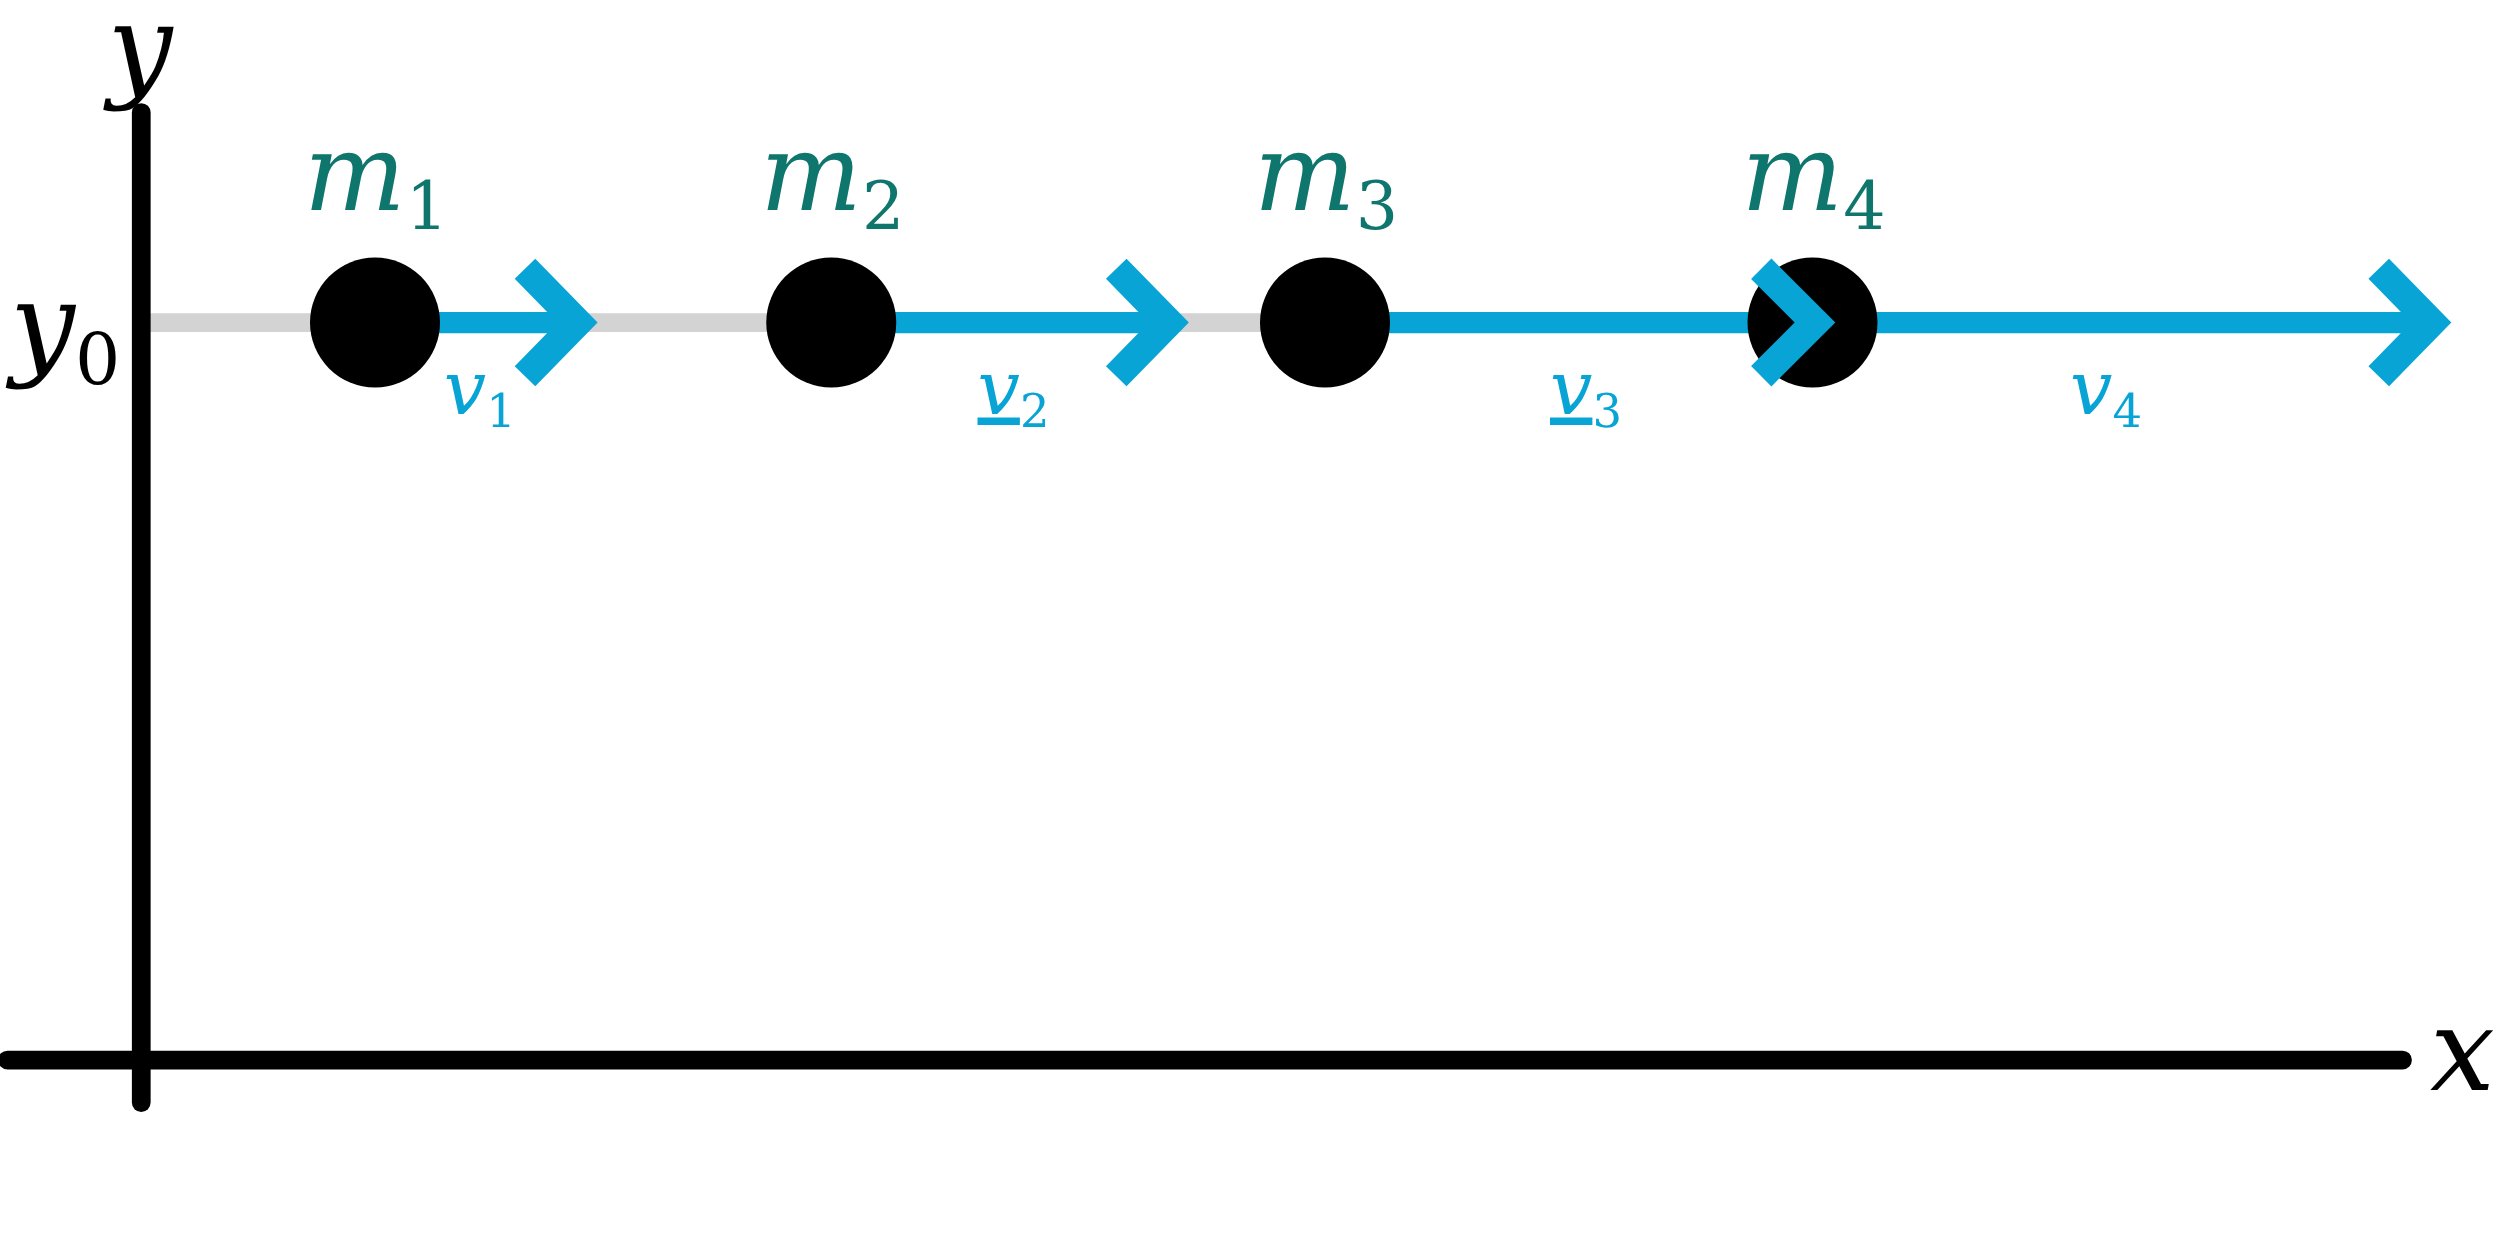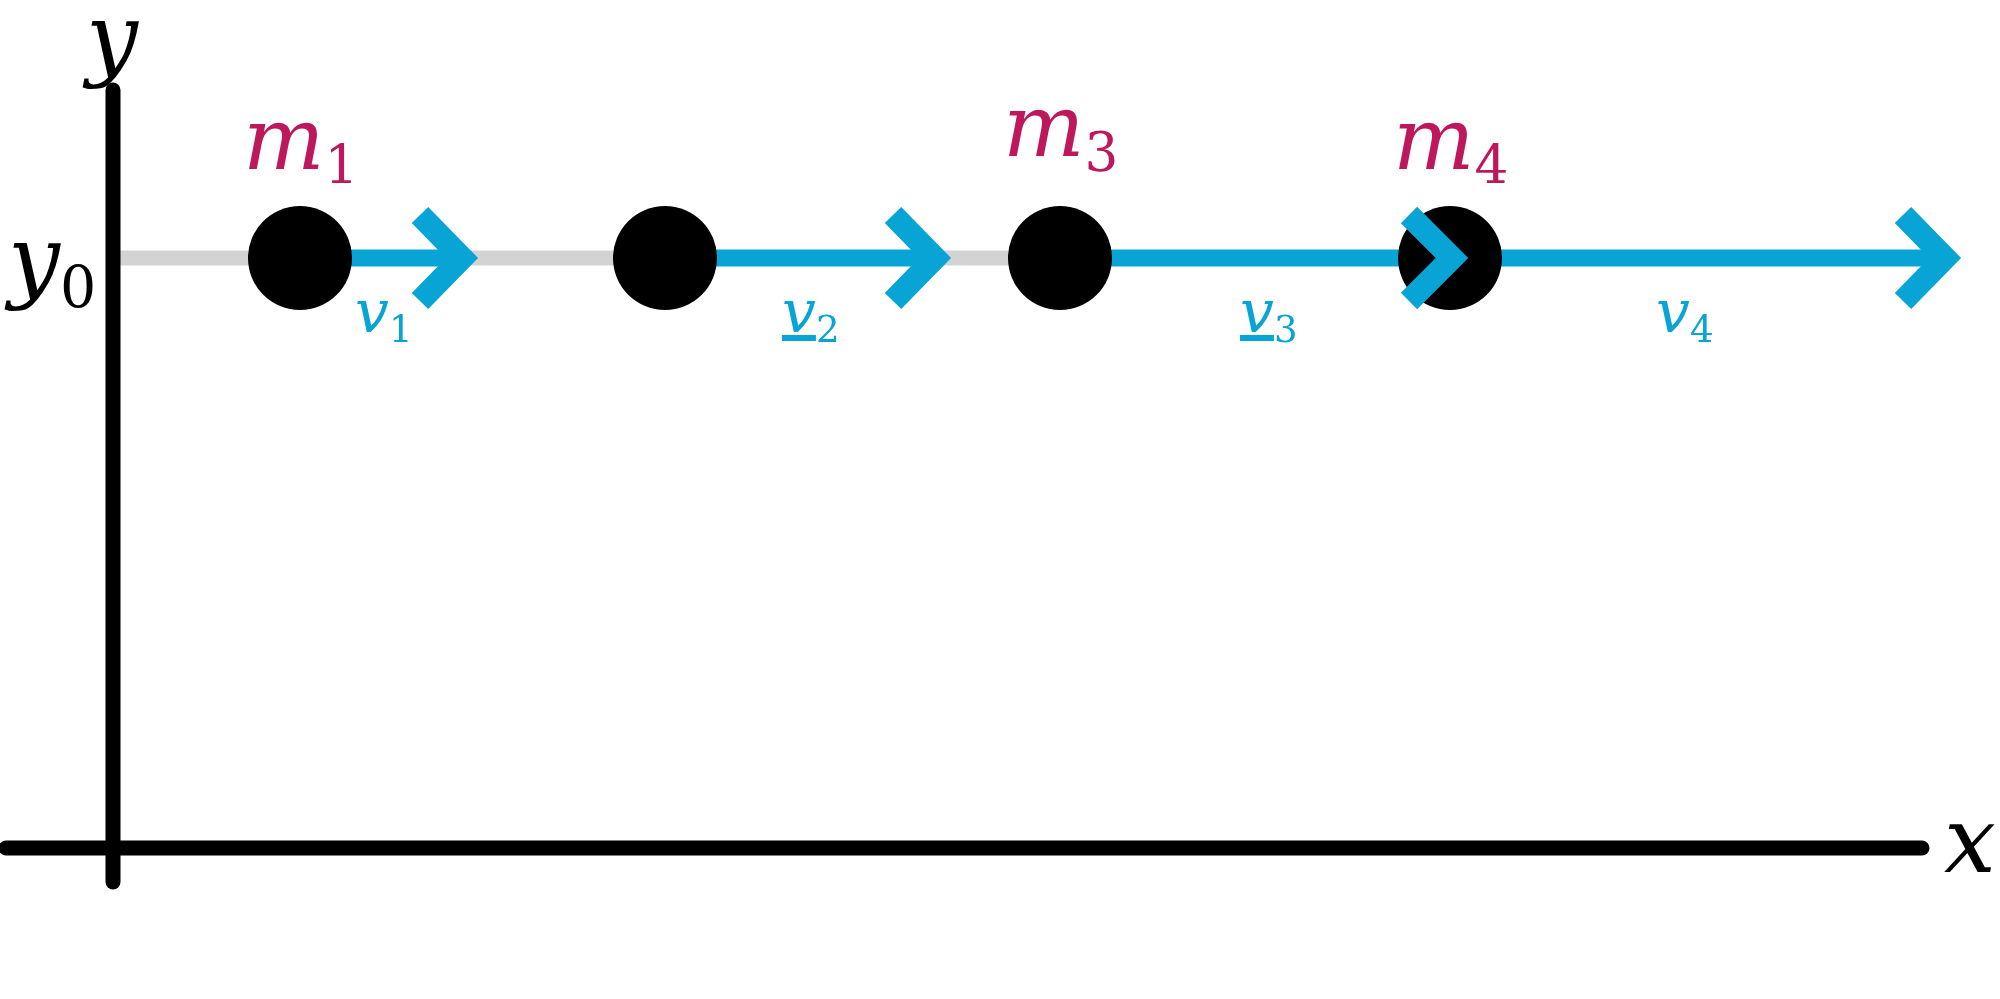--- a/index.html
+++ b/index.html
@@ -1,20 +1,20 @@
 <!DOCTYPE html>
 <html><head>
 <meta charset="utf-8">
 <style>
   html,body{margin:0;padding:0;background:#ffffff;}
   #stage{position:relative;width:2000px;height:999px;background:#ffffff;overflow:hidden;
          font-family:"DejaVu Serif","Liberation Serif",serif;}
   #stage svg{position:absolute;left:0;top:0;width:2000px;height:999px;}
   .lbl{position:absolute;white-space:nowrap;font-style:italic;line-height:1;}
-  .mass-lbl{color:#be185d;font-size:86px;}
+  .mass-lbl{color:#0f766e;font-size:86px;}
   .vel-lbl{color:#08A4D6;font-size:60px;}
   .axis-lbl{color:#000000;font-size:92px;}
   .sub{font-size:0.62em;font-style:normal;vertical-align:-0.28em;letter-spacing:0;}
 </style>
 </head>
 <body>
 
 <div id="stage">
 
   <svg viewBox="0 0 2000 999">
@@ -64,21 +64,24 @@
 
   <div class="lbl axis-lbl" style="left:1944px; top:795px;">x</div>
 
   <div class="lbl axis-lbl" style="left:8px; top:214px;">
     <span>y</span><span class="sub">0</span>
   </div>
 
   <div class="lbl mass-lbl" style="left:243px; top:96px;">
     <span>m</span><span class="sub">1</span>
   </div>
-  <div class="lbl mass-lbl" style="left:1003px; top:83px;">
+  <div class="lbl mass-lbl" style="left:608px; top:96px;">
+    <span>m</span><span class="sub">2</span>
+  </div>
+  <div class="lbl mass-lbl" style="left:1003px; top:96px;">
     <span>m</span><span class="sub">3</span>
   </div>
   <div class="lbl mass-lbl" style="left:1393px; top:96px;text-align:right;">
     <span>m</span><span class="sub">4</span>
   </div>
 
   <div class="lbl vel-lbl" style="left:355px; top:281px;">
     <span>v</span><span class="sub">1</span>
   </div>
   <div class="lbl vel-lbl" style="left:782px; top:281px;text-decoration:underline;">

